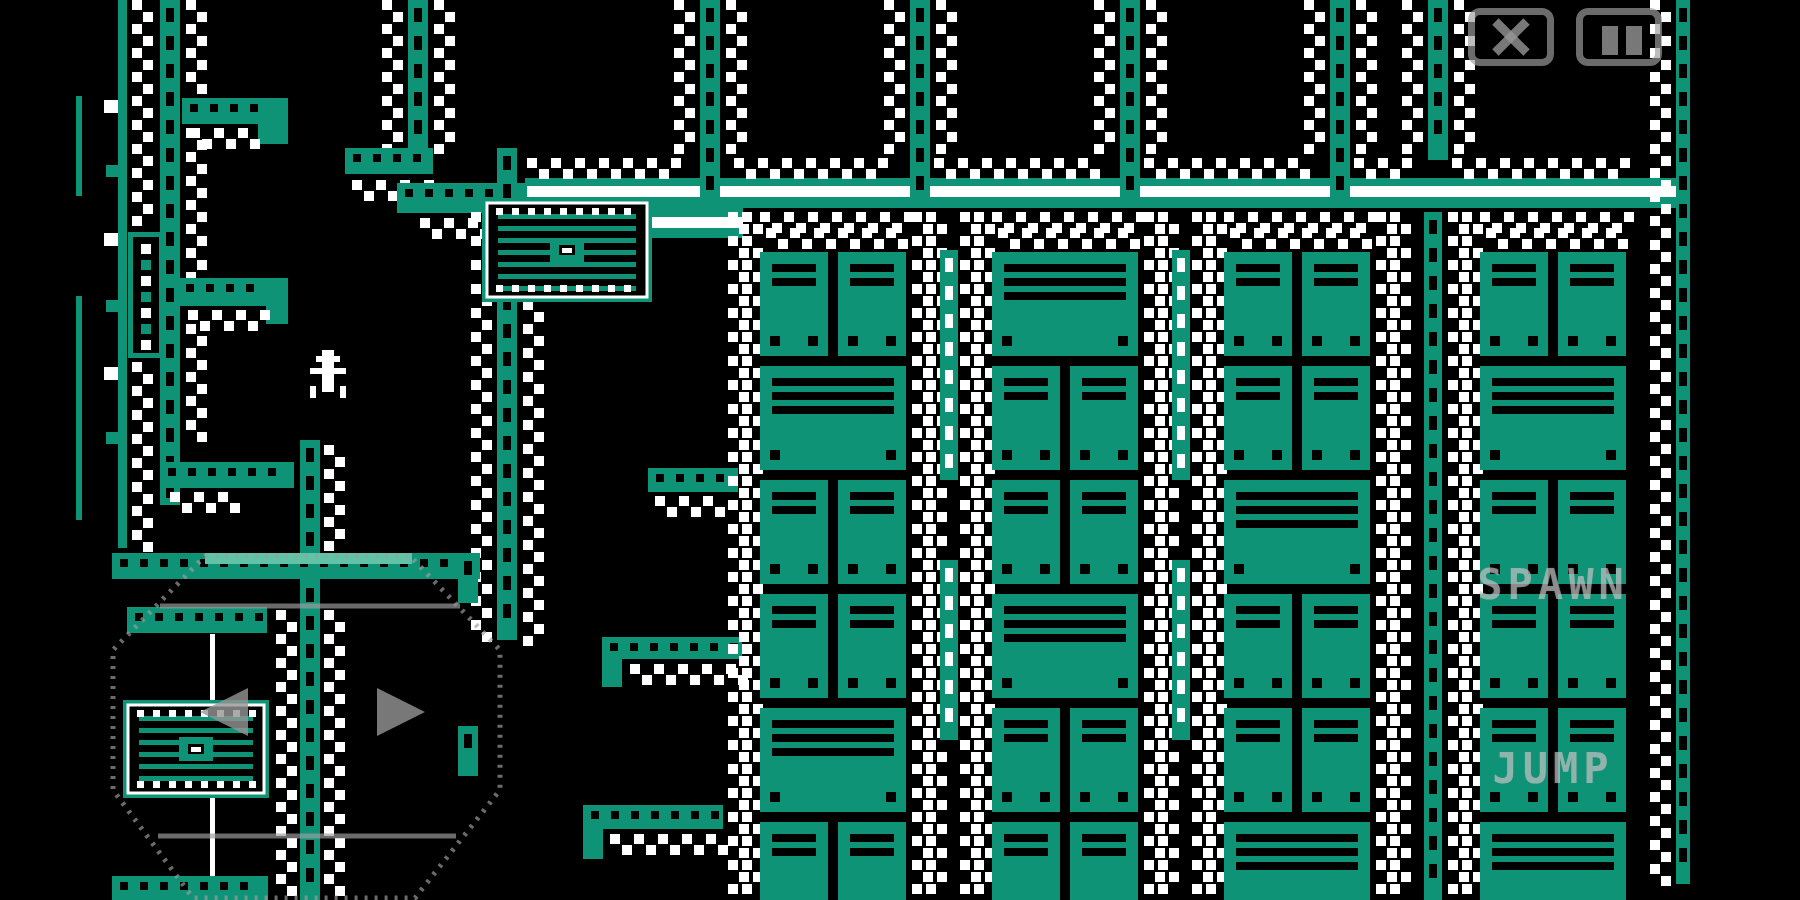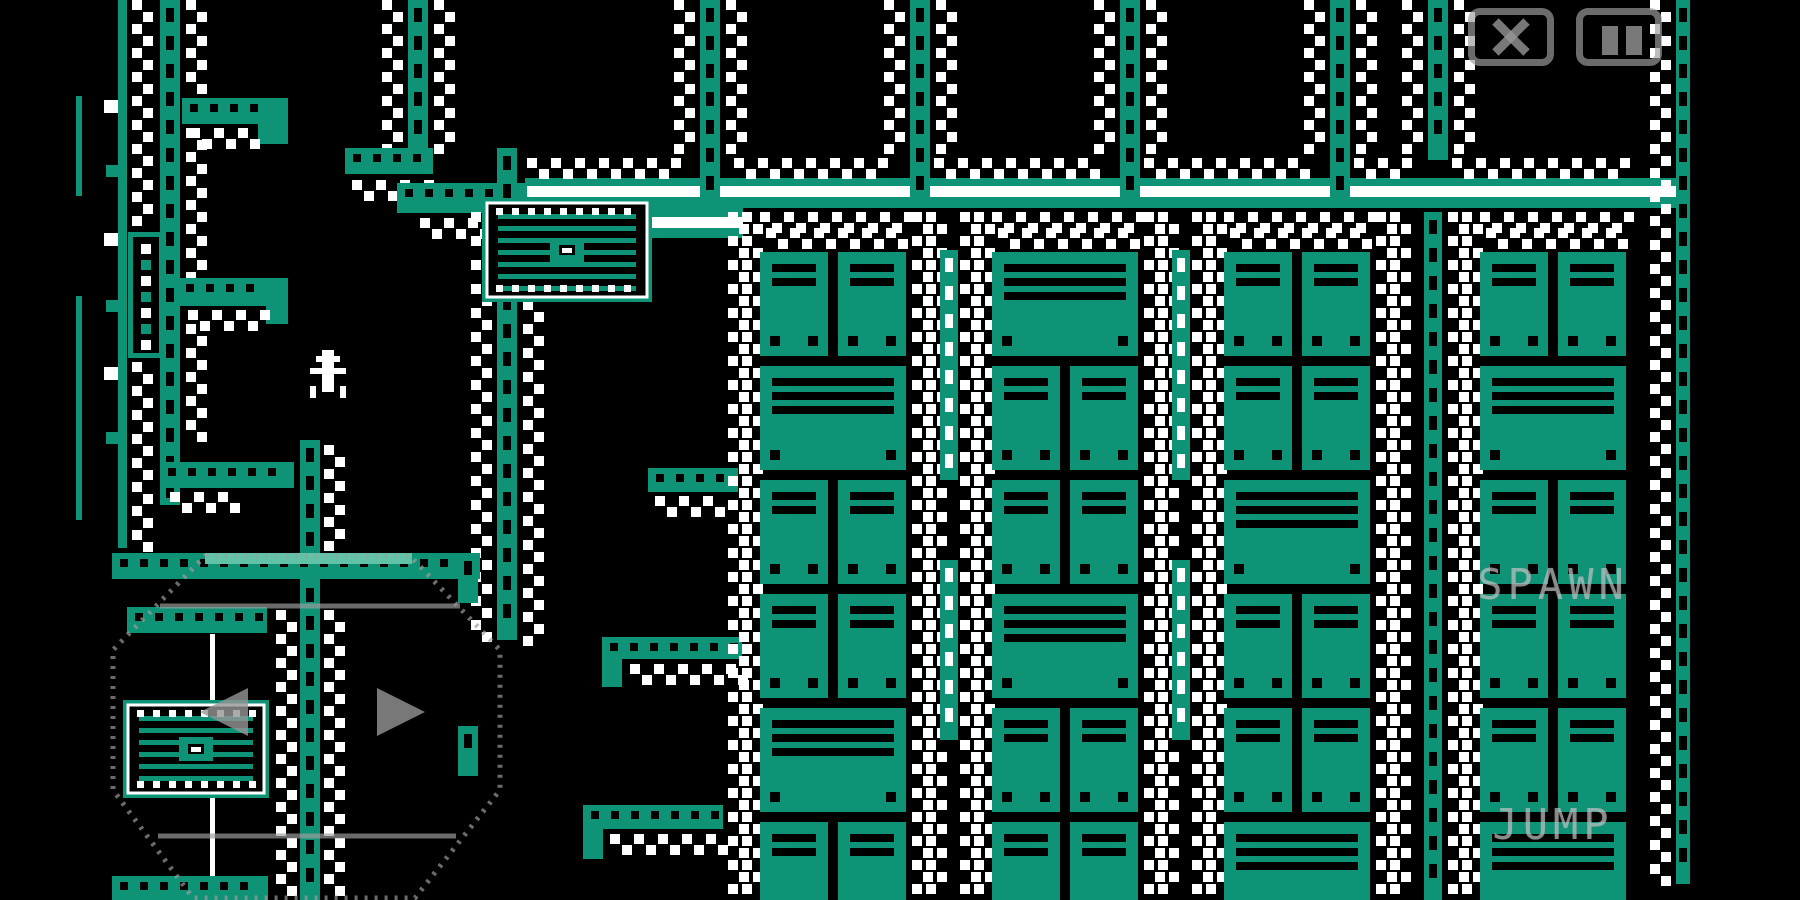--- a/index.html
+++ b/index.html
@@ -3,21 +3,21 @@
 <meta charset="utf-8">
 <style>
   html,body{margin:0;padding:0;background:#000;}
   #stage{position:relative;width:1800px;height:900px;background:var(--bg,#000);overflow:hidden;
          font-family:"DejaVu Sans Mono","Liberation Mono",monospace;}
   #scene{position:absolute;left:0;top:0;}
   #player{position:absolute;}
   #joystick{position:absolute;left:0;top:0;width:560px;height:900px;}
   .hud-btn{position:absolute;border:7px solid var(--ov,rgba(150,150,150,.75));border-radius:12px;
            box-sizing:border-box;background:transparent;}
-  .hud-label{position:absolute;color:var(--ovtext,rgba(210,214,214,.55));font-weight:400;
+  .hud-label{position:absolute;color:var(--ovtext,rgba(210,214,214,.55));font-weight:700;
              font-size:42px;letter-spacing:5px;text-align:center;transform:translateX(-50%);
              text-shadow:0 0 2px rgba(120,120,120,.4);}
   .pause-bar{position:absolute;top:11px;width:16px;height:29px;background:var(--ovfill,rgba(160,160,160,.8));}
   .x-icon{position:absolute;left:50%;top:50%;width:40px;height:40px;transform:translate(-50%,-50%);}
   .x-icon span{position:absolute;left:50%;top:50%;width:44px;height:9px;background:var(--ovfill,rgba(160,160,160,.8));}
   .x-icon span:nth-child(1){transform:translate(-50%,-50%) rotate(45deg);}
   .x-icon span:nth-child(2){transform:translate(-50%,-50%) rotate(-45deg);}
 </style>
 </head>
 <body>
@@ -2079,21 +2079,21 @@
     <svg id="joysvg" width="560" height="900">
         <polygon points="205,556 410,556 500,650 500,790 415,898 193,898 113,790 113,650" fill="none" stroke="rgba(158,158,158,0.68)" stroke-width="5" stroke-dasharray="3 7"></polygon>
         <line x1="160" y1="606" x2="460" y2="606" stroke="rgba(158,158,158,0.68)" stroke-width="5"></line>
         <line x1="158" y1="836" x2="456" y2="836" stroke="rgba(158,158,158,0.68)" stroke-width="5"></line>
         <polygon points="200,712 248,688 248,736" fill="rgba(150,150,150,0.8)"></polygon>
         <polygon points="425,712 377,688 377,736" fill="rgba(150,150,150,0.8)"></polygon>
       </svg>
   </div>
 
   <div class="hud-label" id="spawn-btn" style="left: 1553px; top: 560px;">SPAWN</div>
-  <div class="hud-label" id="jump-btn" style="left: 1553px; top: 800px;">JUMP</div>
+  <div class="hud-label" id="jump-btn" style="left: 1553px; top: 744px;">JUMP</div>
 
   <div class="hud-btn" id="close-btn" style="left: 1468px; top: 8px; width: 86px; height: 58px;">
     <div class="x-icon">
         <span></span>
         <span></span>
       </div>
   </div>
   <div class="hud-btn" id="pause-btn" style="left: 1576px; top: 8px; width: 86px; height: 58px;">
     <div>
       <span class="pause-bar" style="left:19px"></span>

